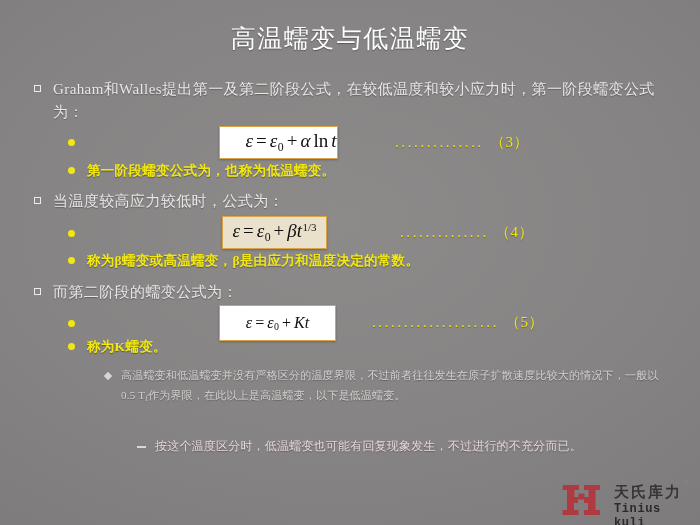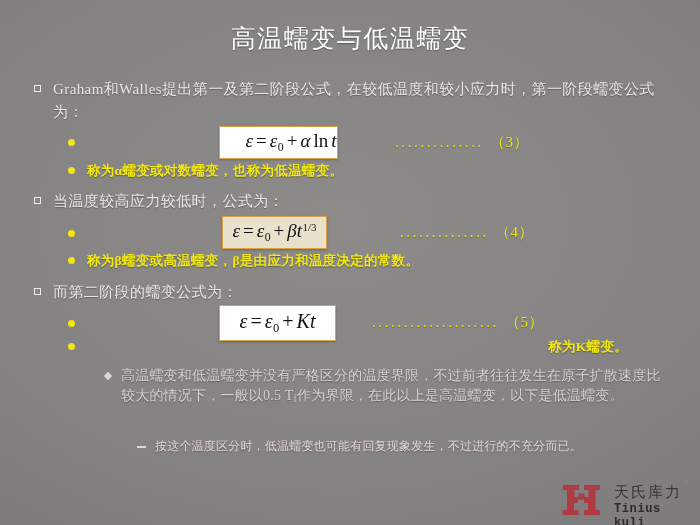--- a/index.html
+++ b/index.html
@@ -96,21 +96,21 @@
   .txt-yellow {
     color: #f2e810;
     font-size: 13.5px;
     line-height: 20px;
     font-weight: bold;
     letter-spacing: 0.3px;
     text-shadow: 0 1px 1px rgba(0,0,0,0.35);
   }
   .txt-l3 {
     color: #d6d2d2;
-    font-size: 14px;
+    font-size: 11px;
     line-height: 19.5px;
     letter-spacing: 0.2px;
     text-shadow: 0 1px 1px rgba(0,0,0,0.3);
   }
   .txt-l4 {
     color: #e8d6e0;
     font-size: 12px;
     line-height: 19px;
     letter-spacing: 0.2px;
     text-shadow: 0 1px 1px rgba(0,0,0,0.3);
@@ -185,21 +185,21 @@
     top: 6px;
     width: 46px;
     height: 34px;
   }
   #logo-cn {
     position: absolute;
     left: 54px;
     top: 6px;
     color: #3a3434;
     font-size: 15px;
-    font-weight: normal;
+    font-weight: bold;
     letter-spacing: 2px;
     font-family: "Liberation Serif", "DejaVu Serif", serif;
   }
   #logo-en {
     position: absolute;
     left: 54px;
     top: 25px;
     color: #2e2a2a;
     font-size: 12px;
     font-weight: bold;
@@ -234,21 +234,21 @@
     <span><span class="mi">ε</span><span class="mo">=</span><span class="mi">ε</span><sub>0</sub><span class="mo">+</span><span class="mi">α</span><span class="mfn">ln</span><span class="mi" style="padding-left:3px;">t</span></span>
   </div>
 
   <div class="leader" style="top:133px; left:395px;">
     <span class="dots">..............</span>
     <span class="eqno">（3）</span>
   </div>
 
   <div class="row" style="top:161px; left:68px; width:560px;">
     <div class="dot-bullet" style="margin-top:6px;"></div>
-    <div class="txt-yellow">称为α蠕变或对数蠕变，也称为低温蠕变。</div>
+    <div class="txt-yellow">第一阶段蠕变公式为，也称为低温蠕变。</div>
   </div>
 
   <div class="row" style="top:190px; left:34px; width:628px;">
     <div class="sq-bullet"></div>
     <div class="txt-l1">当温度较高应力较低时，公式为：</div>
   </div>
 
   <div class="row" style="top:223px; left:68px;">
     <div class="dot-bullet"></div>
   </div>
@@ -269,30 +269,30 @@
 
   <div class="row" style="top:281px; left:34px; width:628px;">
     <div class="sq-bullet"></div>
     <div class="txt-l1">而第二阶段的蠕变公式为：</div>
   </div>
 
   <div class="row" style="top:313px; left:68px;">
     <div class="dot-bullet"></div>
   </div>
 
-  <div class="formula-box fill-white" style="top:305px; left:219px; width:117px; height:36px; font-size:20px;">
+  <div class="formula-box fill-white" style="top:305px; left:219px; width:117px; height:36px; font-size:16px;">
     <span><span class="mi">ε</span><span class="mo">=</span><span class="mi">ε</span><sub>0</sub><span class="mo">+</span><span class="mi">K</span><span class="mi">t</span></span>
   </div>
 
   <div class="leader" style="top:313px; left:372px;">
     <span class="dots">....................</span>
     <span class="eqno">（5）</span>
   </div>
 
-  <div class="row" style="top:337px; left:68px; width:560px;justify-content:space-between;">
+  <div class="row" style="top:337px; left:68px; width:560px;">
     <div class="dot-bullet" style="margin-top:6px;"></div>
     <div class="txt-yellow">称为K蠕变。</div>
   </div>
 
   <div class="row" style="top:366px; left:105px; width:560px;">
     <div class="diamond-bullet"></div>
     <div class="txt-l3"><span>高温蠕变和低温蠕变并没有严格区分的温度界限，不过前者往往发生在原子扩散速度比较大的情况下，一般以0.5 T</span><sub style="font-size:0.7em; vertical-align:-0.25em;">f</sub><span>作为界限，在此以上是高温蠕变，以下是低温蠕变。</span></div>
   </div>
 
   <div class="row" style="top:437px; left:137px; width:510px;">

